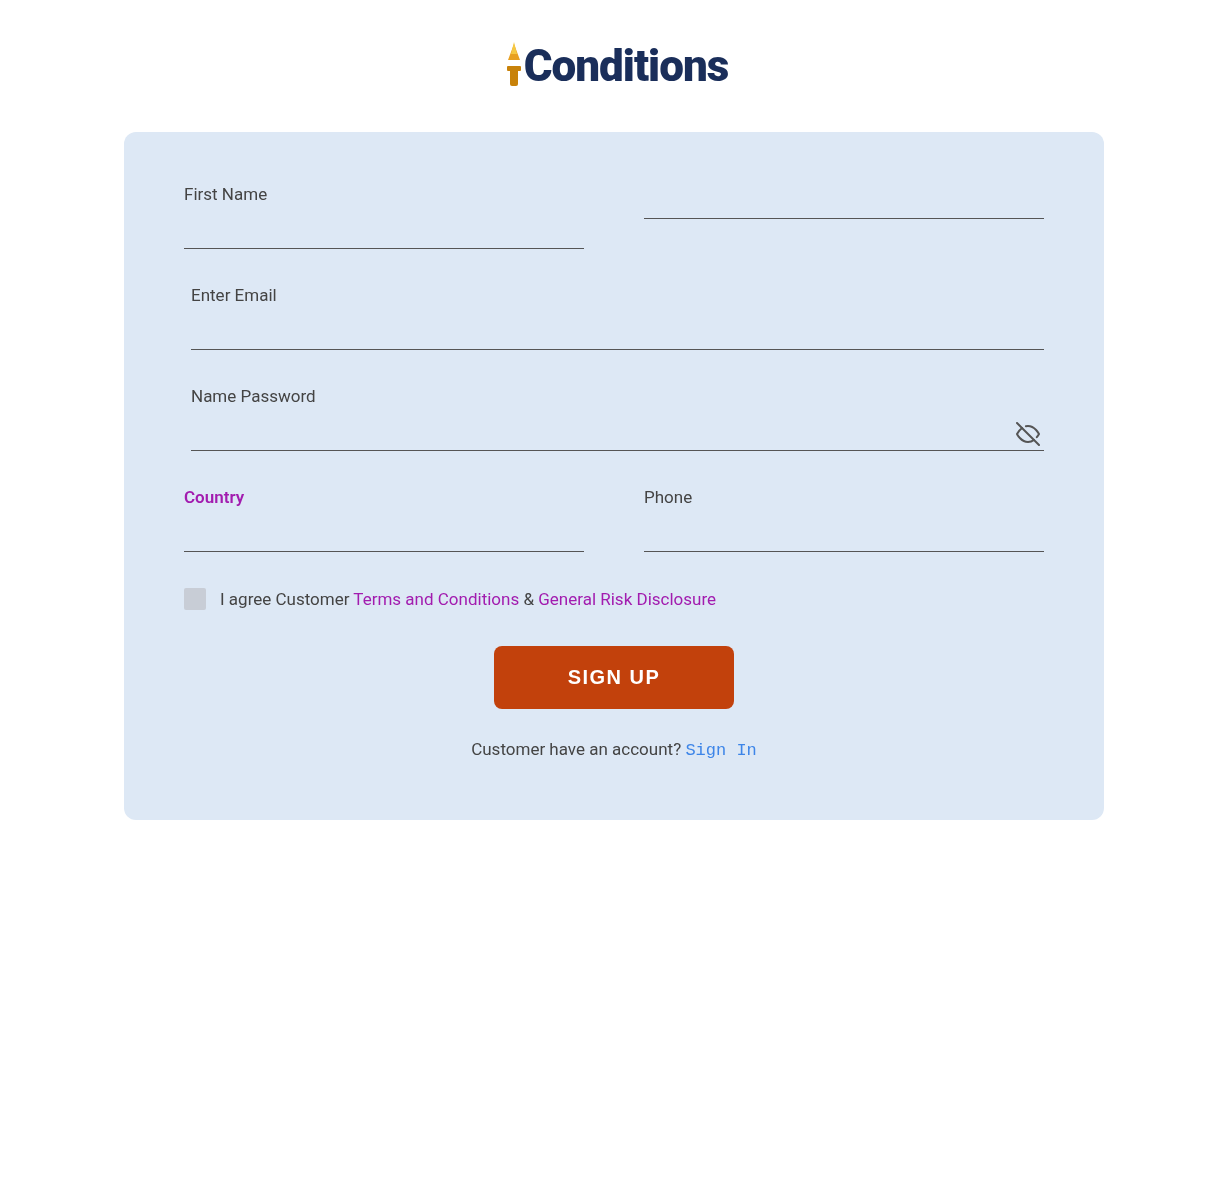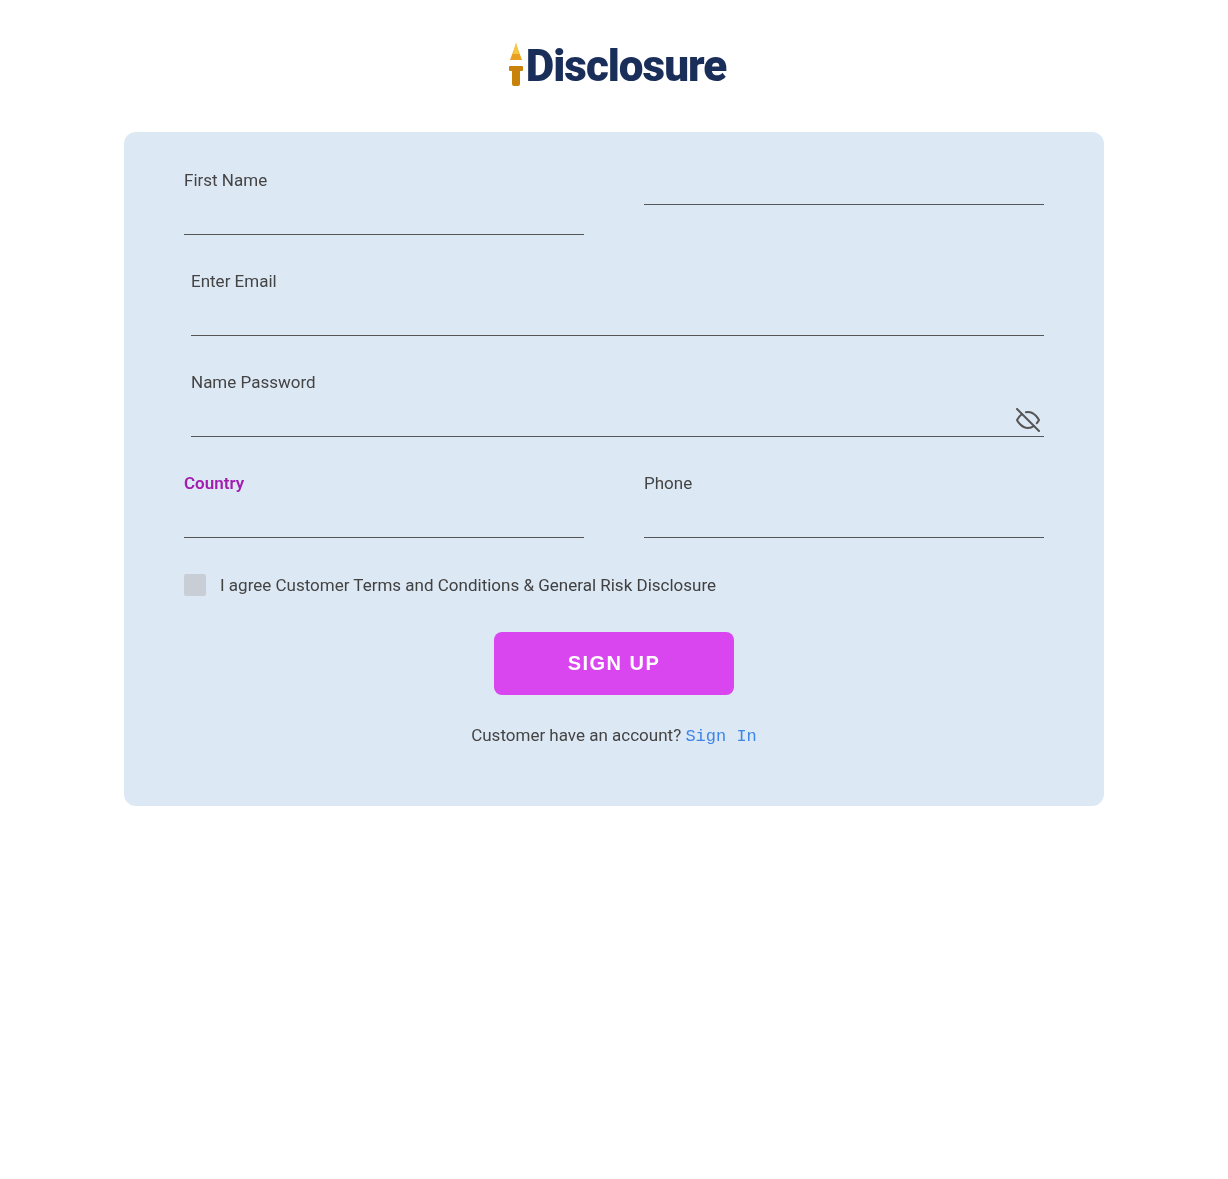--- a/index.html
+++ b/index.html
@@ -36,21 +36,21 @@
 
     .logo-h {
       color: #1a2e5a;
       font-size: 48px;
       font-weight: 900;
     }
 
     .form-card {
       background: #dde8f5;
       border-radius: 12px;
-      padding: 38px 60px 60px 60px;
+      padding: 52px 60px 60px 60px;
       width: 100%;
       max-width: 980px;
     }
 
     .form-row {
       display: flex;
       gap: 60px;
       margin-bottom: 36px;
     }
 
@@ -132,30 +132,30 @@
     .terms-checkbox:checked {
       background: #2a6de8;
     }
 
     .terms-text {
       font-size: 17px;
       color: #444;
     }
 
     .terms-link {
-      color: #404040;
+      color: #a21caf;
       text-decoration: none;
       cursor: pointer;
     }
 
     .signup-btn {
       display: block;
       width: 240px;
       margin: 0 auto 30px auto;
-      background: #d946ef;
+      background: #c2410c;
       color: white;
       border: none;
       border-radius: 8px;
       padding: 20px 0;
       font-size: 20px;
       font-weight: 700;
       letter-spacing: 1.5px;
       cursor: pointer;
       text-align: center;
     }
@@ -179,21 +179,21 @@
 <div class="logo-area">
   <div class="logo-text">
     <span style="display:inline-flex; align-items:center; position:relative;">
 
       <svg width="28" height="52" viewBox="0 0 28 52" style="margin-right:-4px; position:relative; z-index:2;">
         <rect x="10" y="28" width="8" height="18" rx="2" fill="#c8820a"></rect>
         <polygon points="14,4 8,20 20,20" fill="#e8a020"></polygon>
         <polygon points="14,2 11,14 17,14" fill="#f5c842"></polygon>
         <rect x="7" y="26" width="14" height="5" rx="1" fill="#c8820a"></rect>
       </svg>
-      <span class="logo-h" style="font-size:44px; font-weight:900; color:#1a2e5a; letter-spacing:-1px;">Disclosure</span>
+      <span class="logo-h" style="font-size:44px; font-weight:900; color:#1a2e5a; letter-spacing:-1px;">Conditions</span>
     </span>
   </div>
 </div>
 
 <div class="form-card">
 
   <div class="form-row">
     <div class="form-field">
       <label>First Name</label>
       <input type="text" style="">

